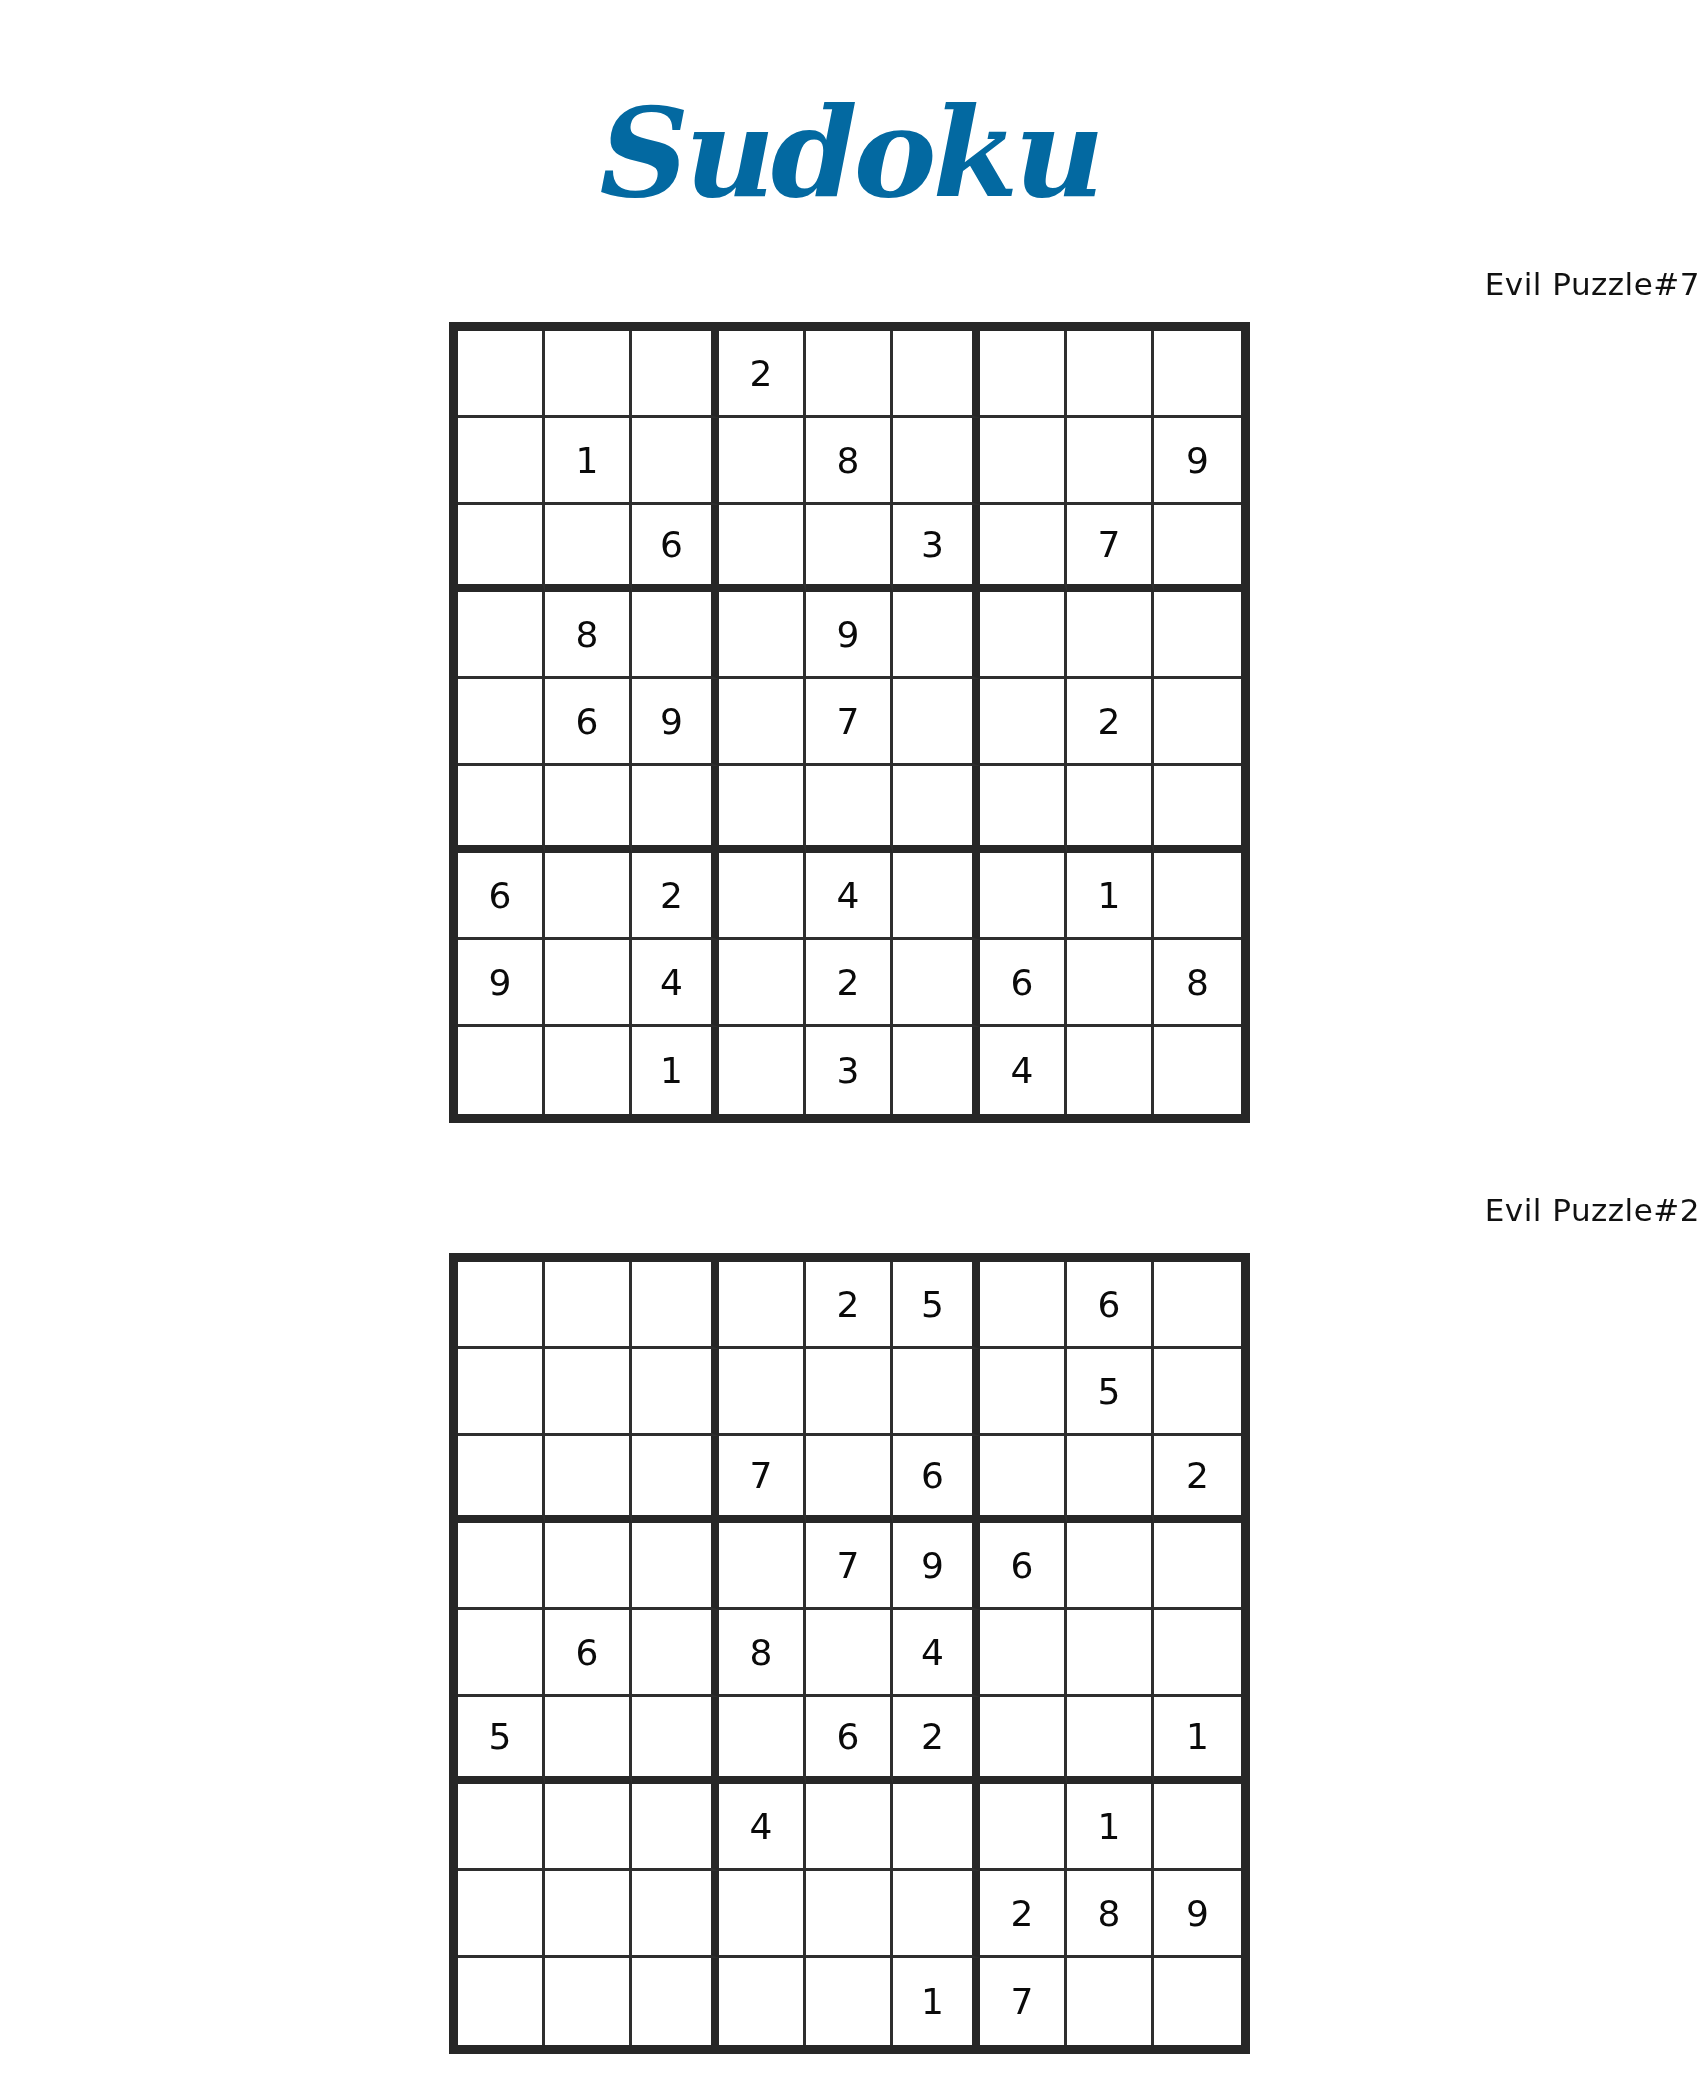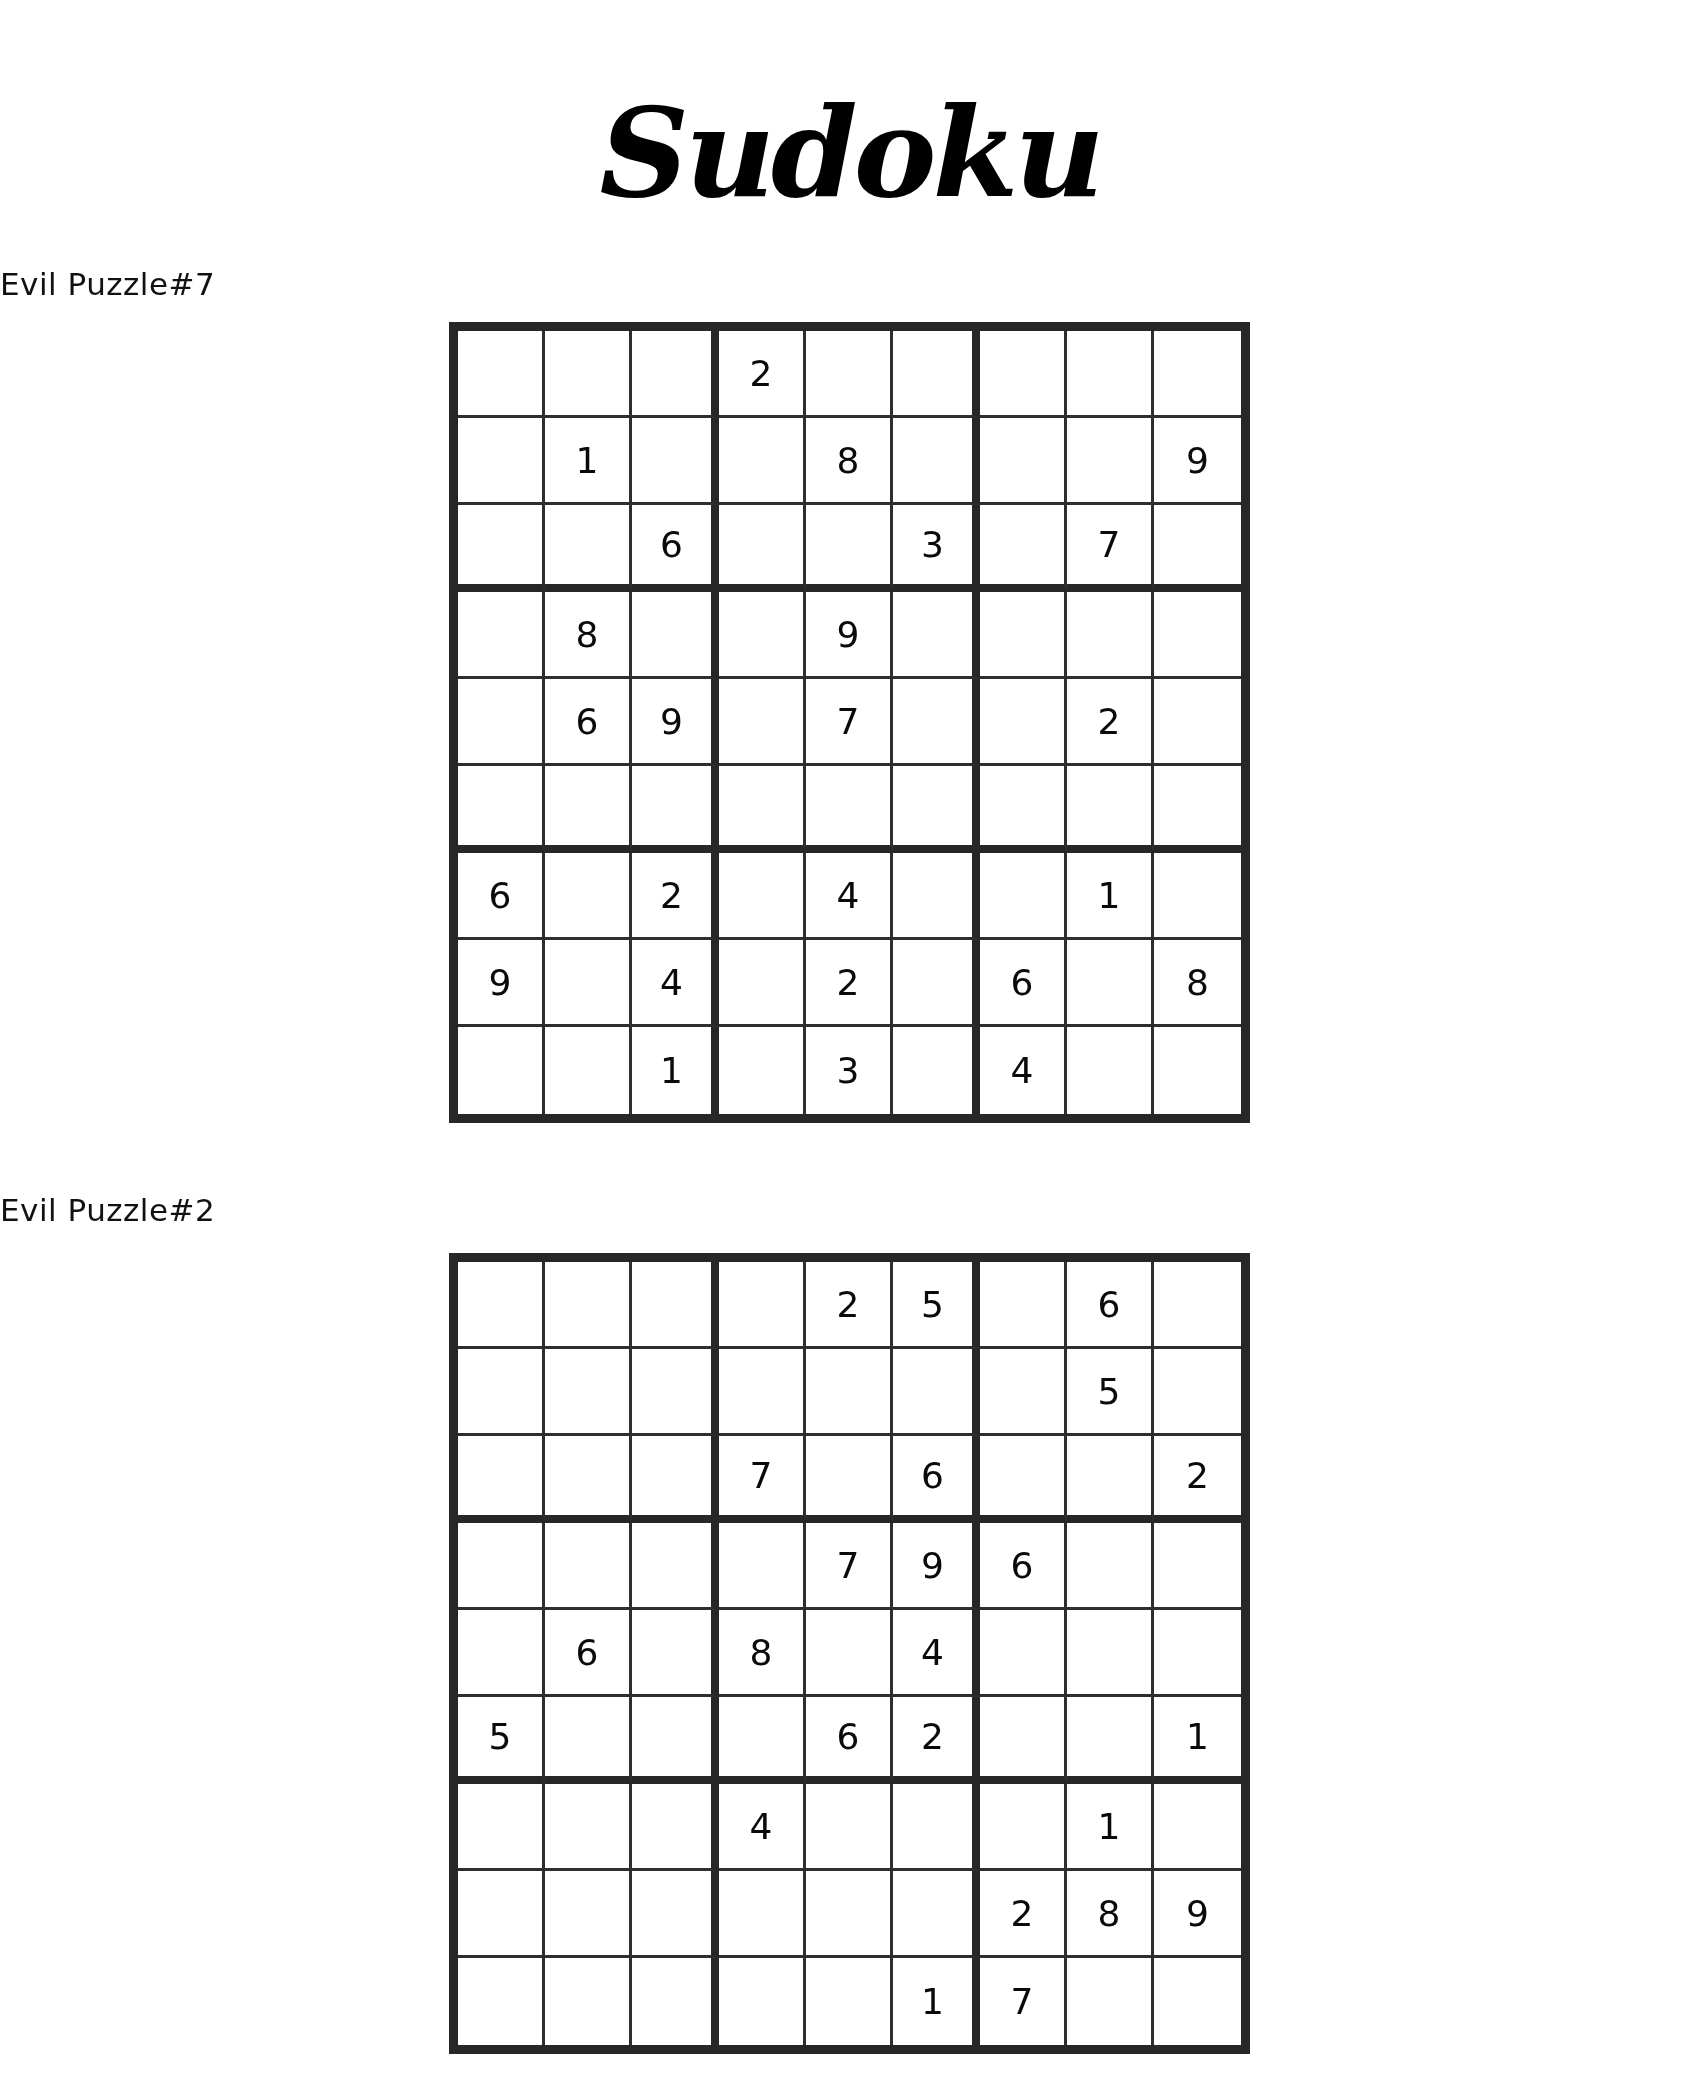--- a/index.html
+++ b/index.html
@@ -20,27 +20,27 @@
       left: 0;
       top: 78px;
       width: 1700px;
       text-align: center;
       font-family: "DejaVu Serif", serif;
       font-style: italic;
       font-weight: bold;
       font-size: 124px;
       line-height: 150px;
       letter-spacing: -4px;
-      color: #000000;
+      color: #0369a1;
     }
     .subtitle {
       position: absolute;
       left: 0;
       width: 1700px;
-      text-align: left;
+      text-align: right;
       font-family: "DejaVu Sans", sans-serif;
       font-size: 31px;
       line-height: 40px;
       color: #111111;
       letter-spacing: 0.5px;
     }
     .grid {
       position: absolute;
       left: 449px;
       width: 801px;

